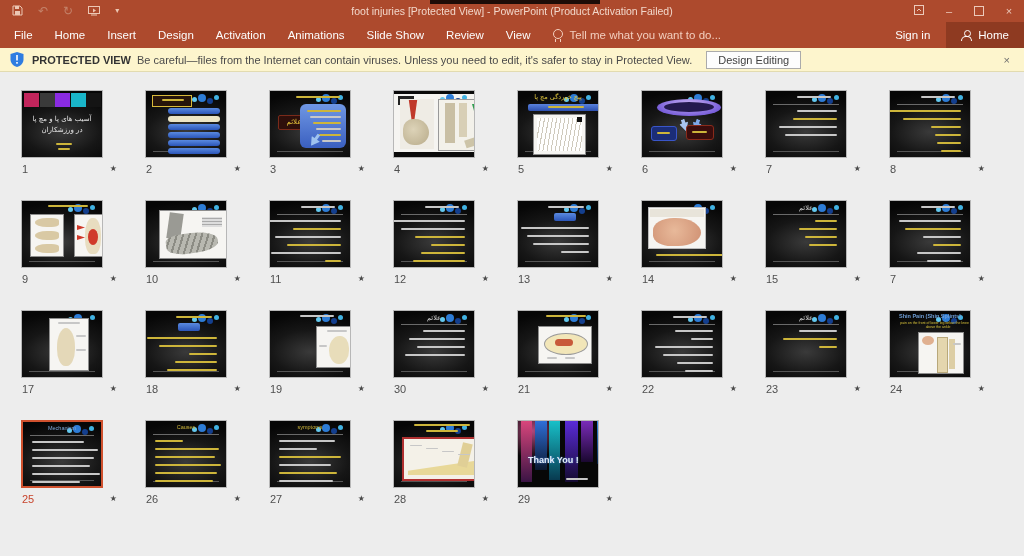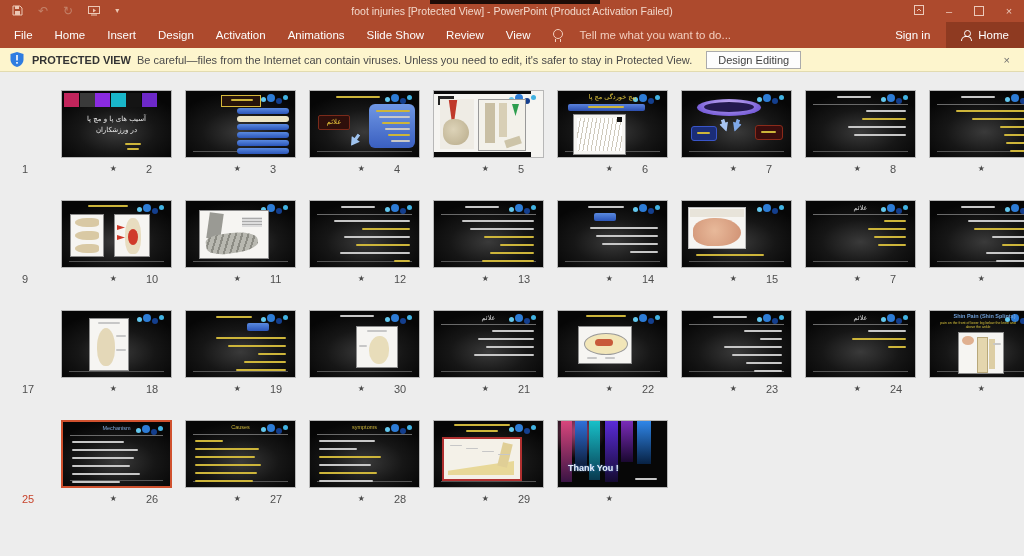--- a/index.html
+++ b/index.html
@@ -14,21 +14,21 @@
   .win-title{position:absolute;left:0;right:0;text-align:center;font-size:10.5px;color:#f2d7ca;z-index:1;}
   .winctl{margin-left:auto;display:flex;align-items:center;z-index:2;}
   .winctl .wc{width:30px;text-align:center;color:#eccabb;font-size:11px;line-height:22px;}
   .restore-box{display:inline-block;width:8px;height:8px;border:1px solid #eccabb;position:relative;top:1px;}
   .artifact{position:absolute;left:430px;top:0;width:170px;height:4px;background:#1d0c07;z-index:3;}
 
   
   .ribbonrow{height:26px;background:#ad4a2d;display:flex;align-items:center;color:#fff;}
   .tabs{display:flex;align-items:center;margin-left:3px;}
   .tab{padding:0 11px;font-size:11.5px;color:#fdfdfd;line-height:26px;white-space:nowrap;}
-  .tellme{display:flex;align-items:center;gap:18px;margin-left:10px;font-size:11.5px;color:#f3cfbf;}
+  .tellme{display:flex;align-items:center;gap:8px;margin-left:10px;font-size:11.5px;color:#f3cfbf;}
   .bulb{width:10px;height:13px;position:relative;}
   .bulb .g{position:absolute;top:0;left:1px;width:8px;height:8px;border:1px solid #f3cfbf;border-radius:50%;}
   .bulb .b{position:absolute;bottom:0;left:3px;width:4px;height:3px;border-left:1px solid #f3cfbf;border-right:1px solid #f3cfbf;}
   .signin{margin-left:auto;font-size:11.5px;color:#fdfdfd;padding:0 16px;}
   .share{height:26px;background:#8e3a21;display:flex;align-items:center;gap:6px;padding:0 15px;font-size:11.5px;color:#fff;}
   .person{width:11px;height:11px;position:relative;}
   .person .h{position:absolute;top:0;left:3px;width:5px;height:5px;border:1px solid #fff;border-radius:50%;}
   .person .s{position:absolute;bottom:0;left:0;width:9px;height:4px;border:1px solid #fff;border-bottom:none;border-radius:5px 5px 0 0;}
 
   
@@ -36,21 +36,21 @@
   .shield{width:14px;height:15px;margin-right:8px;flex:none;}
   .pv-title{font-weight:bold;color:#333;margin-right:6px;white-space:nowrap;}
   .pv-text{white-space:nowrap;color:#4a4a4a;}
   .enable-btn{margin-left:14px;background:#fdfdfd;border:1px solid #ababab;font-size:11px;color:#3f3f3f;padding:2px 11px;font-family:"Liberation Sans",sans-serif;white-space:nowrap;}
   .msg-close{margin-left:auto;color:#6e6e6e;font-size:11px;padding:0 4px;}
 
   
   .grid{padding:18px 0 0 21px;}
   .g-row{display:flex;}
   .cell{width:97px;margin-right:27px;margin-bottom:22px;flex:none;}
-  .thumb{position:relative;width:111px;height:68px;box-sizing:border-box;border:1px solid #b7b7b7;background:#060606;overflow:hidden;margin-left:40px;}
+  .thumb{position:relative;width:82px;height:68px;box-sizing:border-box;border:1px solid #b7b7b7;background:#060606;overflow:hidden;}
   .thumb.dark{background:radial-gradient(ellipse 70px 40px at 50% 62%, #3a3a3a 0%, #161616 55%, #060606 100%);}
   .thumb.light{background:#f5f4f1;}
   .cell.sel .thumb{border:2px solid #d0512e;}
   .cellfoot{display:flex;justify-content:space-between;align-items:center;height:18px;padding:2px 1px 0 1px;}
   .num{font-size:11px;color:#4f4f4f;}
   .cell.sel .num{color:#c8442c;}
   .star{font-size:8px;color:#4a4a4a;line-height:1;}
 
   
   .tl{position:absolute;height:2px;border-radius:1px;}
@@ -786,21 +786,21 @@
         </div>
         <div class="cell">
           <div class="thumb dark">
             <div style="position: absolute; inset: 0px; background: radial-gradient(40px at 18% 15%, rgb(176, 72, 124) 0%, transparent 70%), rgb(7, 7, 7);"></div>
             <div style="position: absolute; top: 0px; left: 3px; width: 11px; height: 61px; background: linear-gradient(rgb(216, 70, 124), rgb(58, 20, 68));"></div>
             <div style="position: absolute; top: 0px; left: 17px; width: 12px; height: 49px; background: linear-gradient(rgb(47, 111, 216), rgb(10, 24, 48));"></div>
             <div style="position: absolute; top: 0px; left: 31px; width: 11px; height: 59px; background: linear-gradient(rgb(24, 192, 200), rgb(8, 58, 80));"></div>
             <div style="position: absolute; top: 0px; left: 47px; width: 13px; height: 61px; background: linear-gradient(rgb(90, 43, 216), rgb(20, 10, 48));"></div>
             <div style="position: absolute; top: 0px; left: 63px; width: 12px; height: 41px; background: linear-gradient(rgb(122, 43, 184), rgb(26, 8, 48));"></div>
             <div style="position: absolute; top: 0px; left: 79px; width: 14px; height: 43px; background: linear-gradient(rgb(47, 134, 232), rgb(8, 34, 68));"></div>
-            <div style="position: absolute; bottom: 14px; left: 10px; font-size: 9px; font-weight: bold; color: rgb(228, 237, 248); text-shadow: rgb(74, 127, 208) 0px 0px 2px;">Thank You !</div>
+            <div style="position: absolute; bottom: 22px; left: 10px; font-size: 9px; font-weight: bold; color: rgb(228, 237, 248); text-shadow: rgb(74, 127, 208) 0px 0px 2px;">Thank You !</div>
             <div class="tl w" style="right: 10px; top: 57px; width: 22px;"></div>
           </div>
           <div class="cellfoot">
             <span class="num">29</span>
             <span class="star">★</span>
           </div>
         </div>
       </div>
     </div>
 

